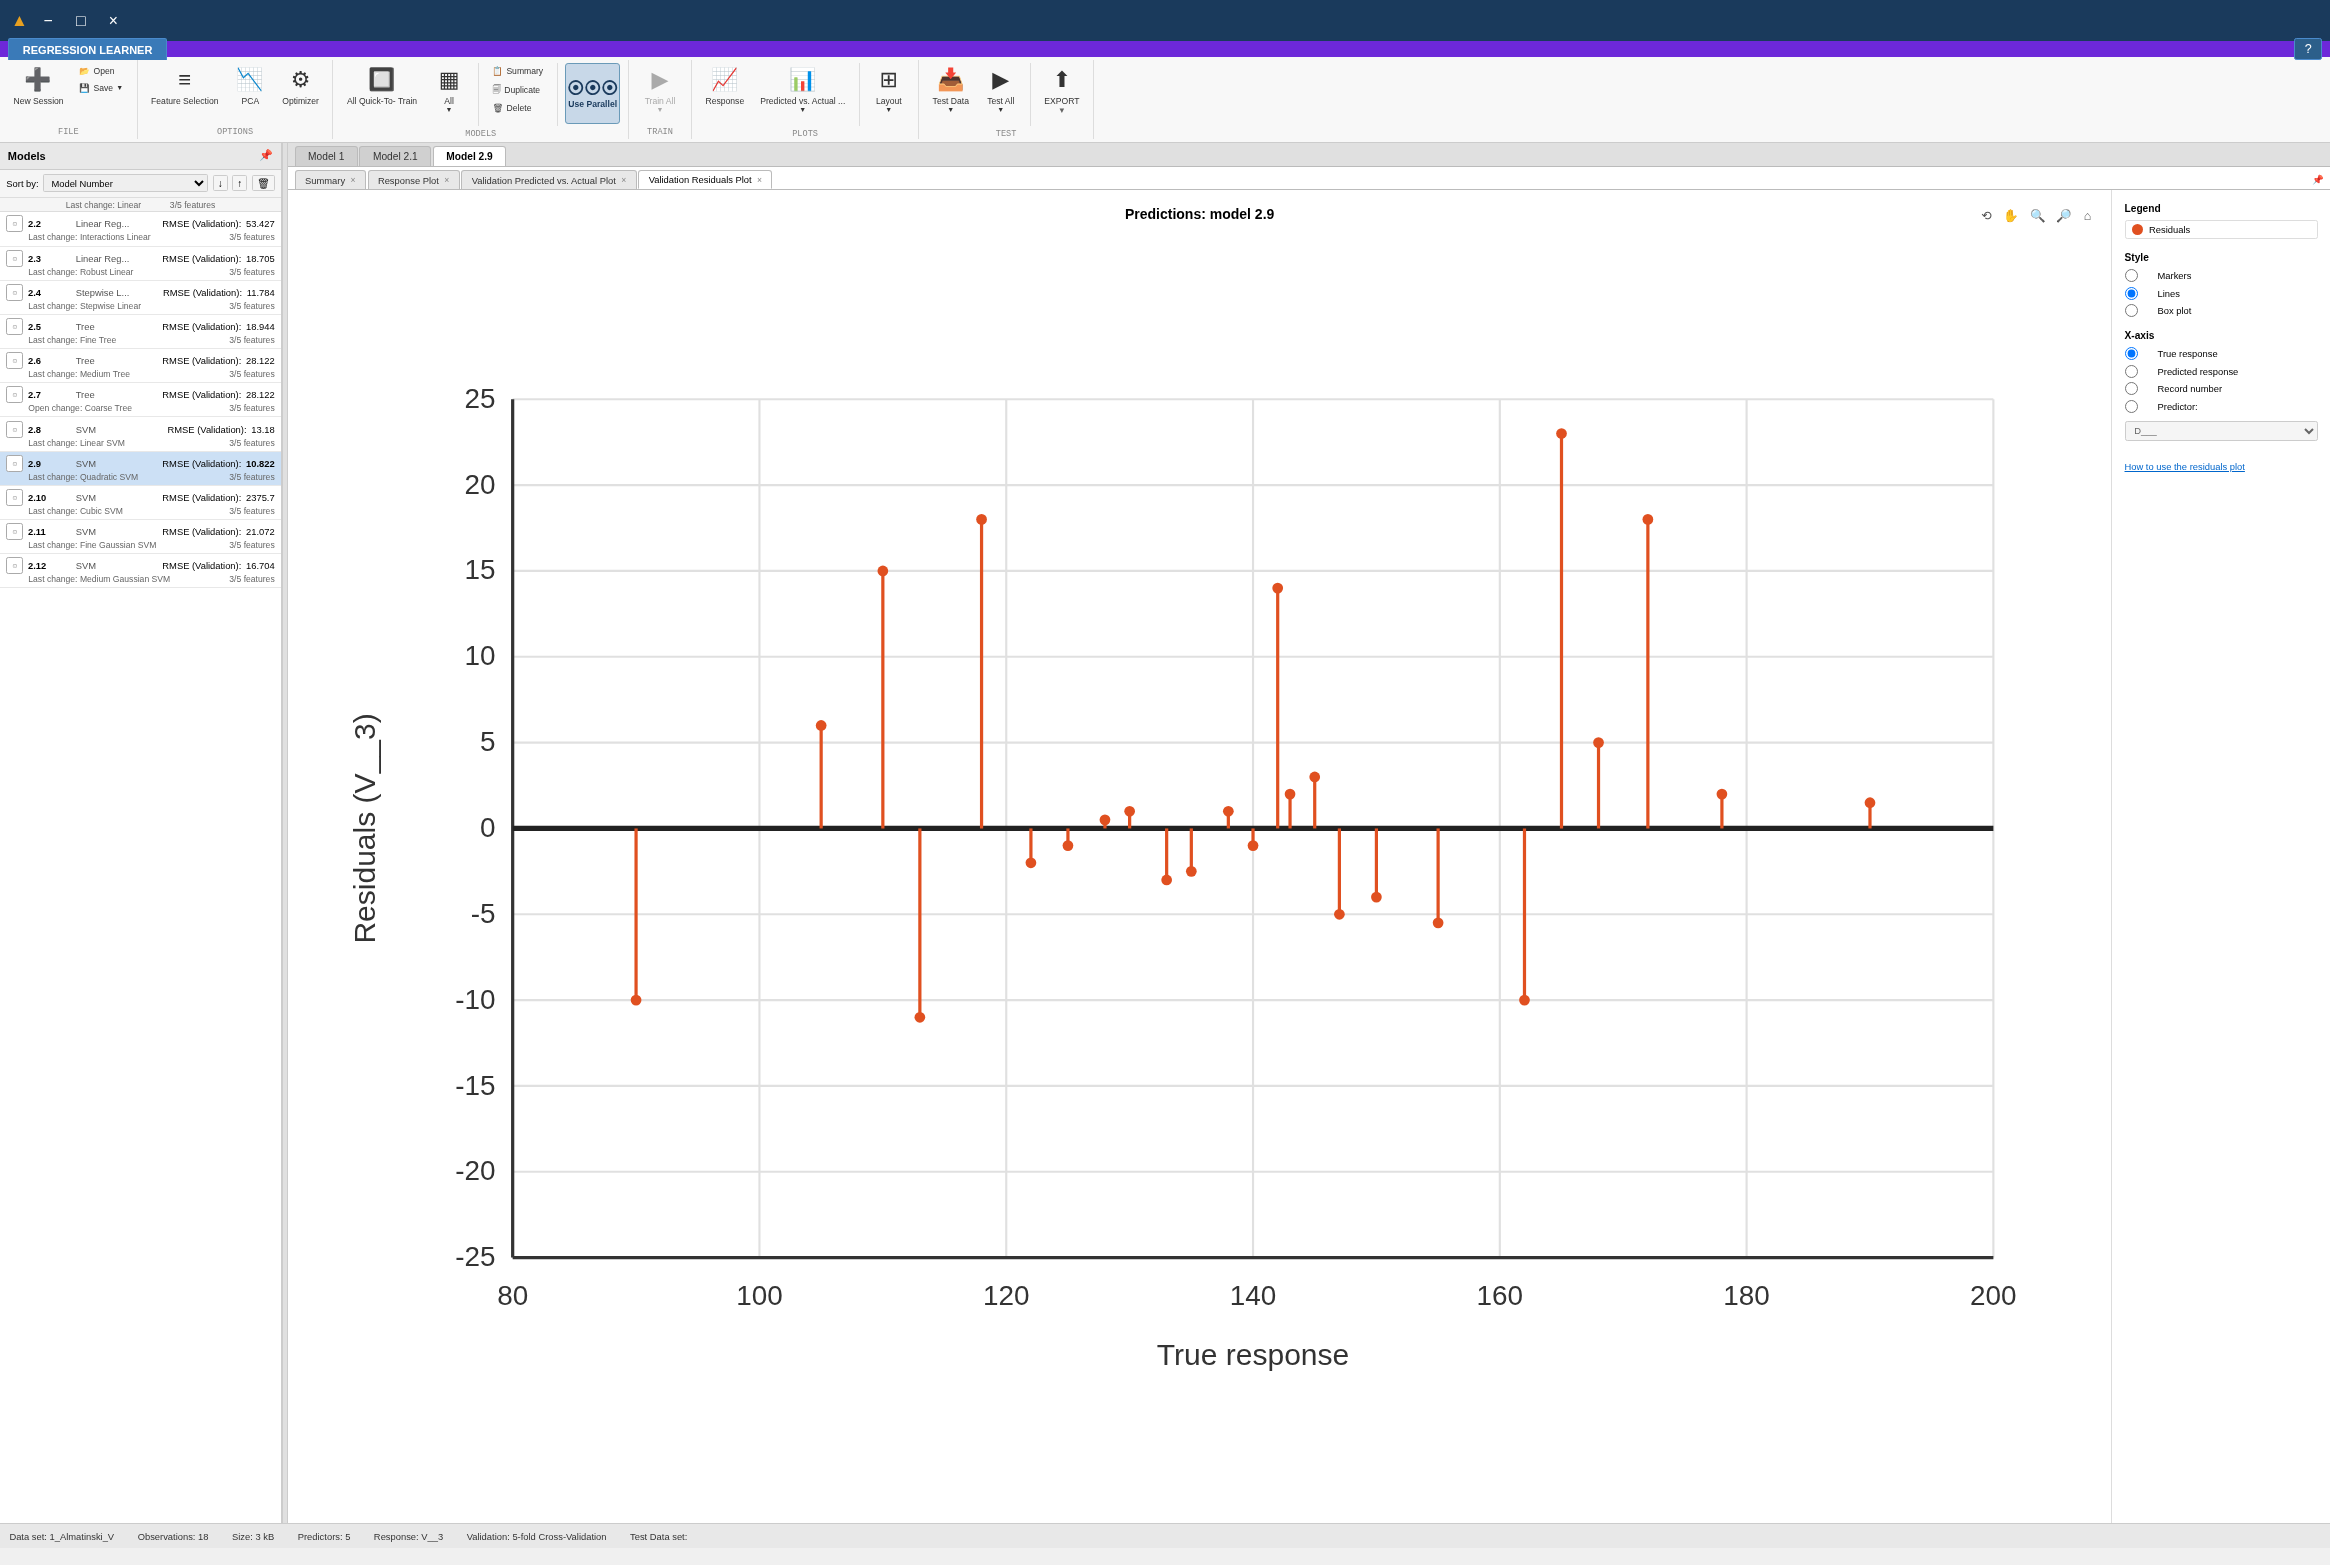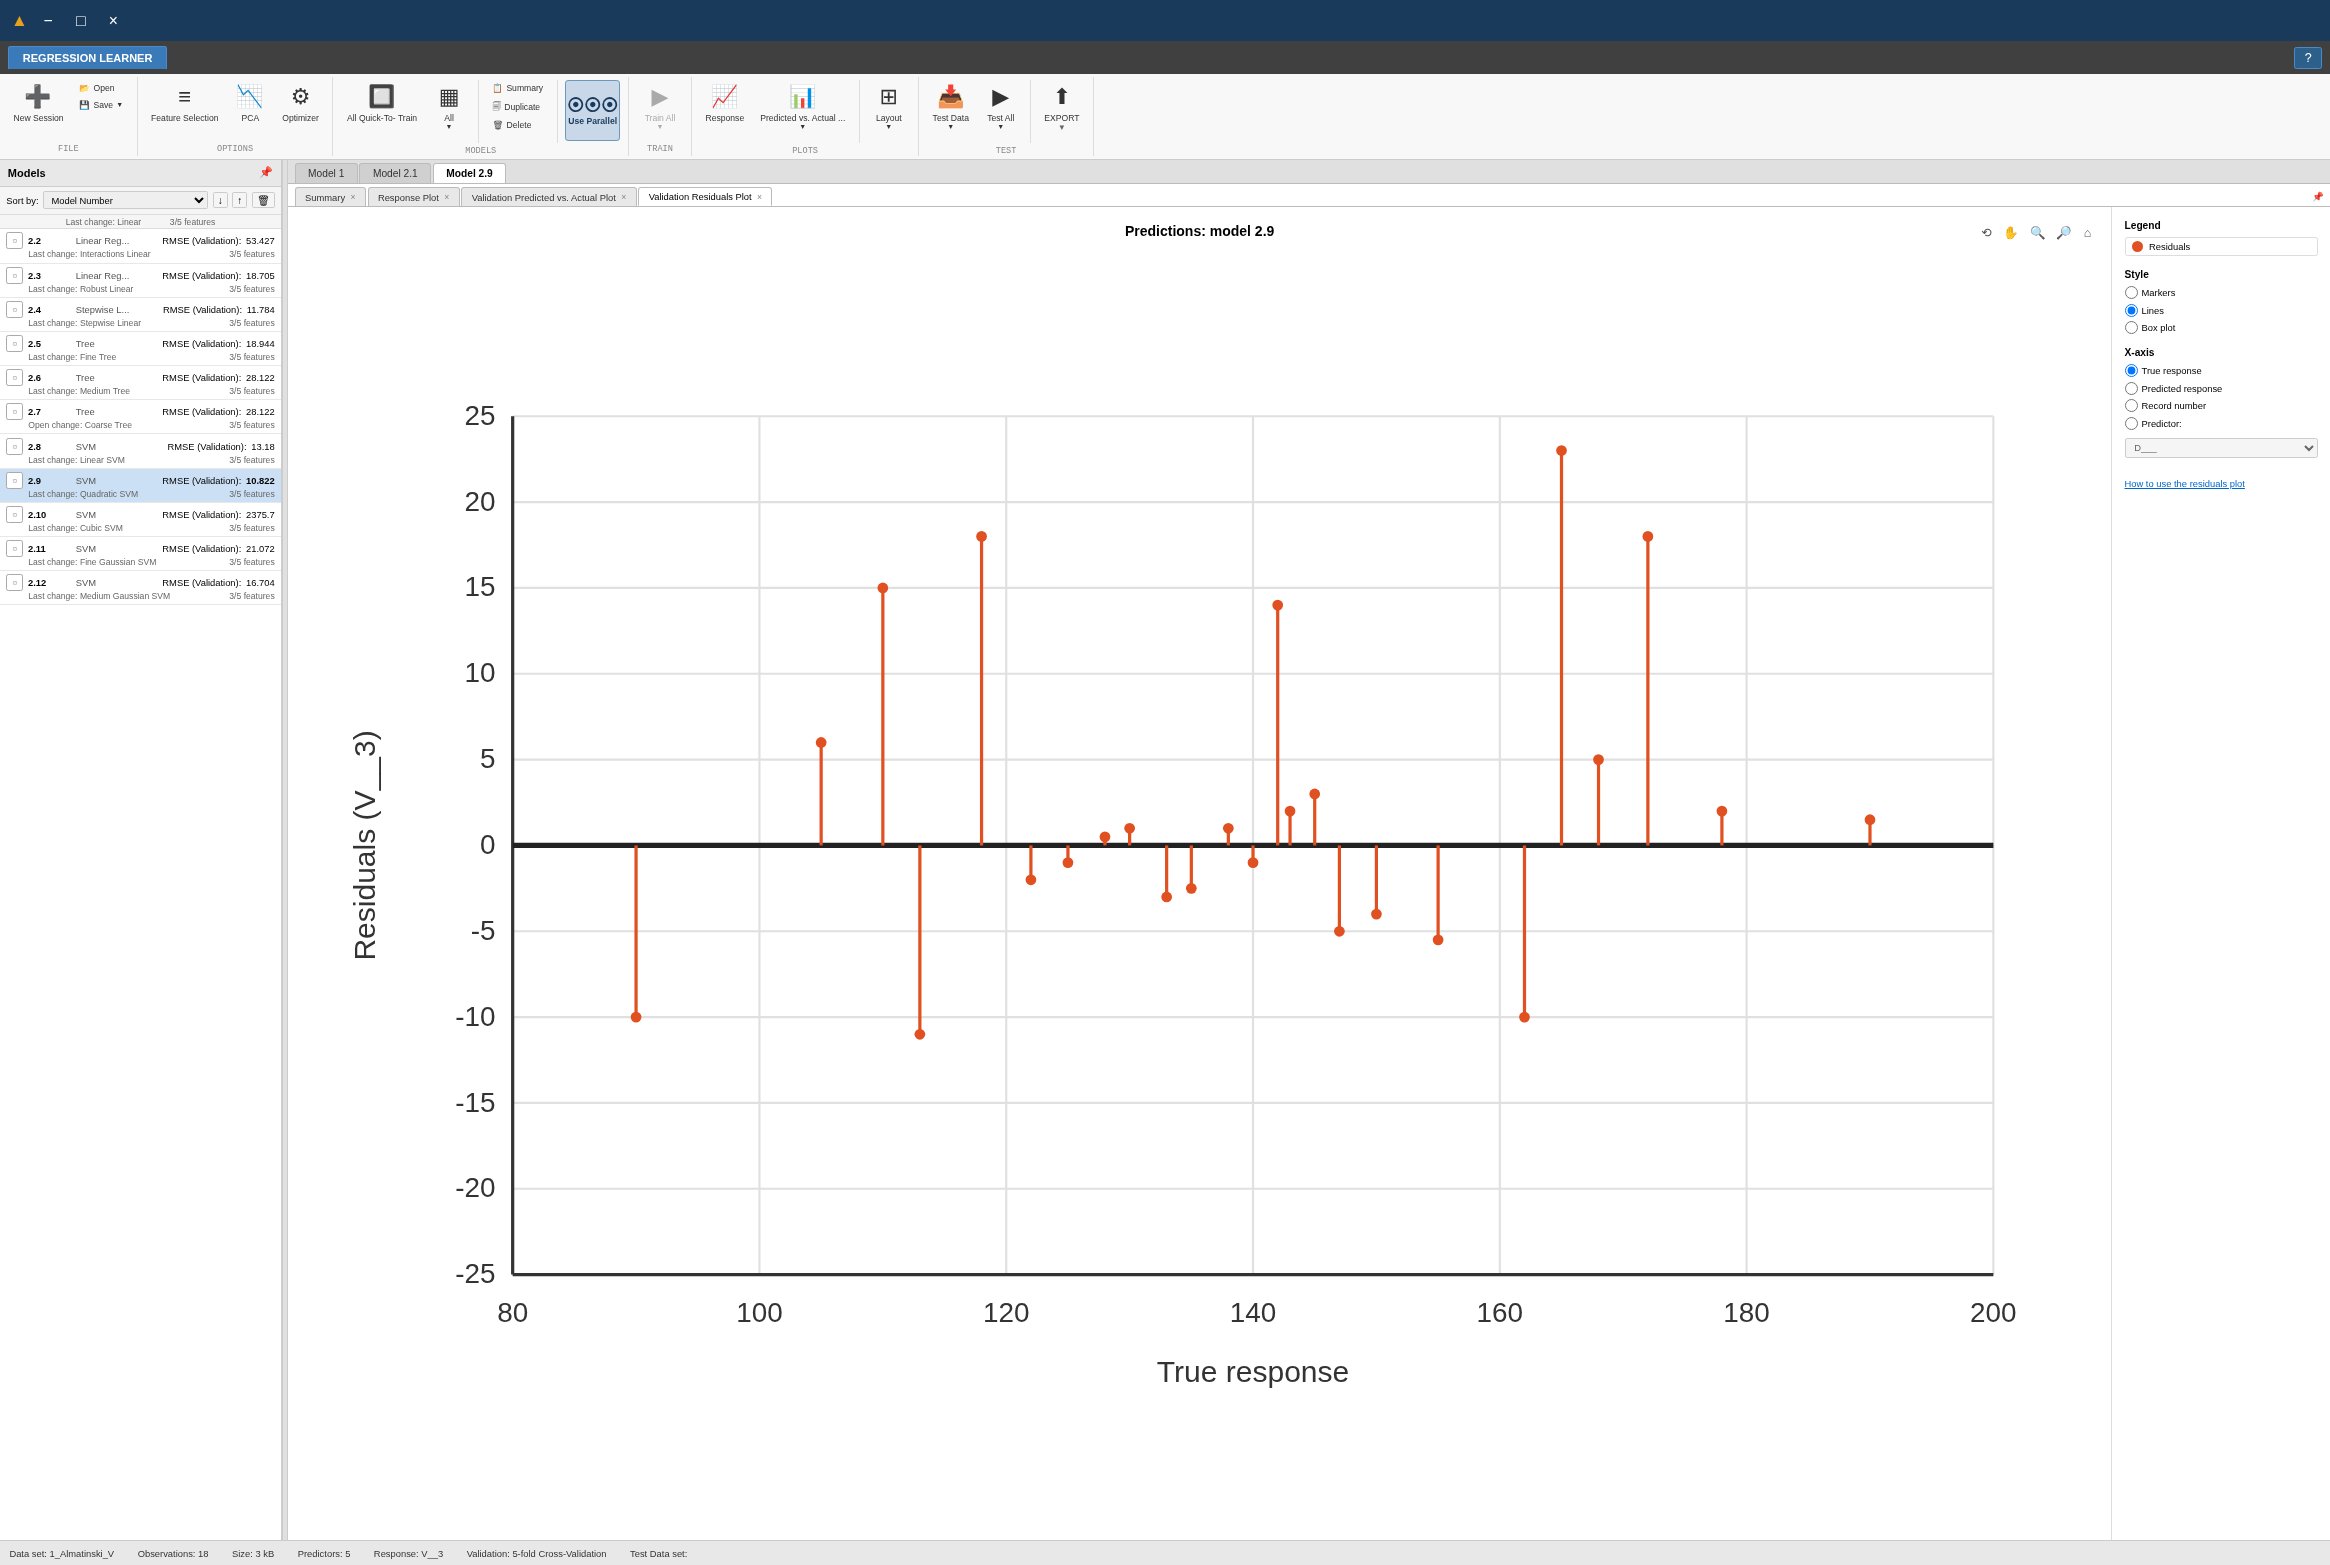--- a/index.html
+++ b/index.html
@@ -15,22 +15,22 @@
       padding: 0 11px;
       font-size: 14px;
     }
     .title-bar-icon { margin-right: 7.8px; color: #e8a020; font-size: 17px; }
     .title-bar-title { flex: 1; font-size: 14px; }
     .title-bar-controls { display: flex; gap: 7.8px; }
     .title-bar-btn { background: none; border: none; color: white; font-size: 15.7px; cursor: pointer; padding: 3.1px 7.8px; }
 
     
     .app-tab-bar {
-      background: #404040;
-      height: 33px;
+      background: #6d28d9;
+      height: 16px;
       display: flex;
       align-items: center;
       padding: 0 7.8px;
     }
     .app-tab {
       background: #3a7ab8;
       color: white;
       padding: 4.7px 14px;
       font-size: 11px;
       font-weight: bold;
@@ -376,21 +376,21 @@
       flex-shrink: 0;
     }
     .radio-group {
       display: flex;
       flex-direction: column;
       gap: 4.7px;
     }
     .radio-item {
       display: flex;
       align-items: center;
-      gap: 4px;
+      gap: 20px;
       font-size: 9.4px;
       cursor: pointer;
     }
     .radio-item input[type="radio"] { cursor: pointer; }
     .x-axis-select {
       border: 0.8px solid #ccc;
       border-radius: 2.3px;
       padding: 2.3px 4.7px;
       font-size: 9.4px;
       color: #666;

